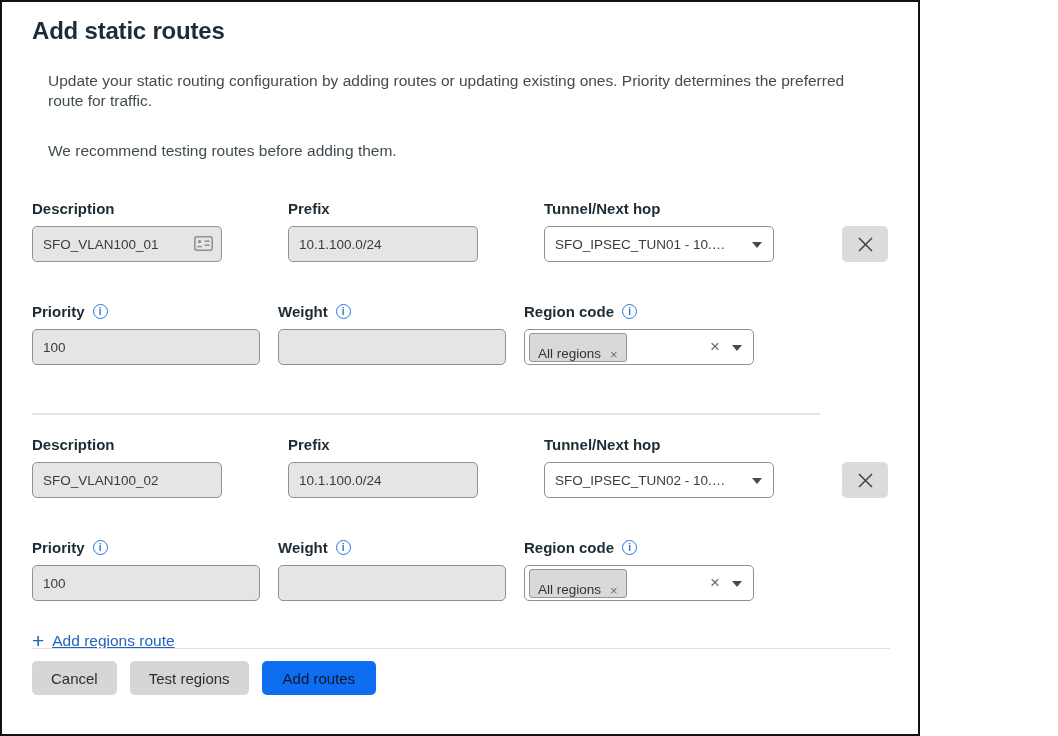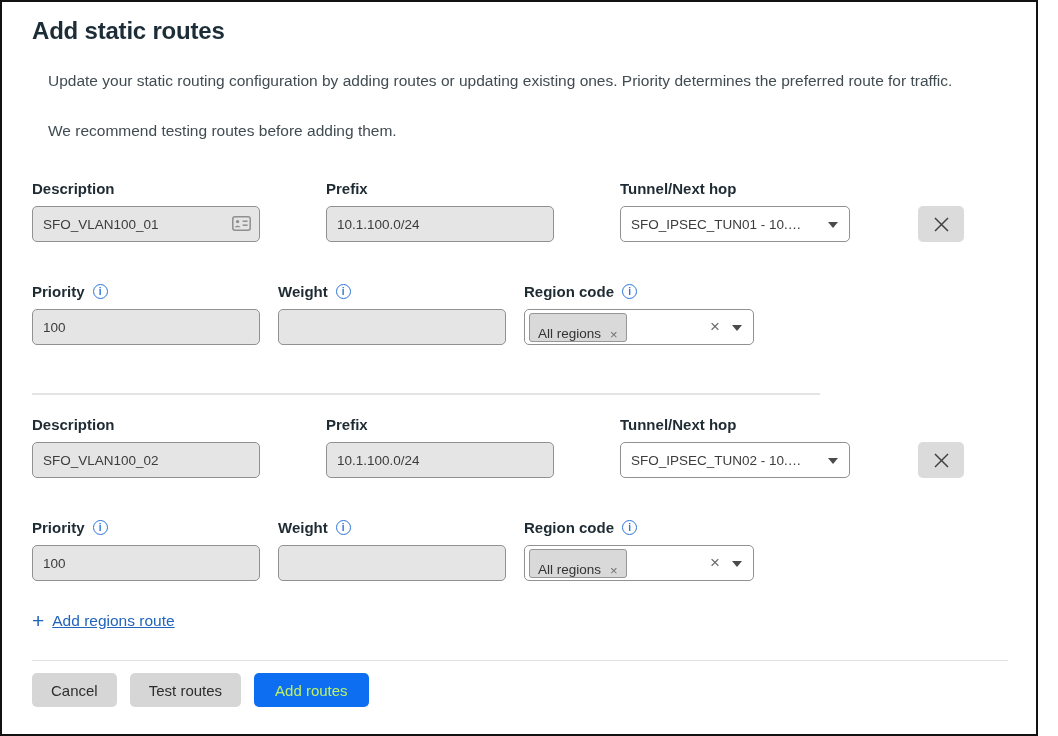--- a/index.html
+++ b/index.html
@@ -1,17 +1,17 @@
 <!DOCTYPE html>
 <html><head>
 <meta charset="utf-8">
 <style>
   html,body{margin:0;padding:0;background:#fff;}
   .window{
-    width:1038px;height:736px;box-sizing:border-box;
+    width:920px;height:736px;box-sizing:border-box;
     border:2px solid #121212;background:#fff;position:relative;
     font-family:"Liberation Sans", sans-serif;overflow:hidden;
   }
   .content{padding:14px 30px 0 30px;}
   .page-title{
     margin:0;font-size:24px;font-weight:700;color:#1d2d38;
     letter-spacing:-0.2px;line-height:30px;
   }
   .para{margin:16px;font-size:15.5px;color:#414c52;line-height:20px;}
   .para.desc{margin-top:25px;}
@@ -72,32 +72,32 @@
   .divider{height:2px;background:#e4e4e4;width:788px;margin-top:48px;}
   .row.first.after-divider{margin-top:20px;}
 
   .add-link-row{
     margin-top:30px;display:flex;align-items:center;color:#2164bc;cursor:pointer;
   }
   .plus-glyph{font-size:21px;line-height:20px;font-weight:400;}
   .add-link-text{font-size:15.5px;margin-left:8px;text-decoration:underline;}
 
   .footer{
-    position:absolute;left:0;right:0;bottom:0;height:74px;box-sizing:border-box;
+    position:absolute;left:0;right:0;bottom:12px;height:74px;box-sizing:border-box;
     background:#fff;
   }
   .footer-border{position:absolute;top:0;left:30px;right:28px;height:1px;background:#e2e2e2;}
   .footer-buttons{display:flex;align-items:center;padding:13px 0 0 30px;}
   .btn{
     height:34px;border:none;border-radius:5px;font-size:15px;
     font-family:"Liberation Sans", sans-serif;cursor:pointer;display:inline-flex;
     align-items:center;justify-content:center;
   }
   .btn.gray{background:#d6d6d6;color:#2e2e2e;padding:0 19px;margin-right:13px;}
-  .btn.primary{background:#0d6ef2;color:#bef264;padding:0 21px;font-weight:400;}
+  .btn.primary{background:#0d6ef2;color:#0f172a;padding:0 21px;font-weight:400;}
 </style>
 </head>
 <body>
 
 <div class="window">
   <div class="content">
     <h1 class="page-title">Add static routes</h1>
     <p class="para desc">Update your static routing configuration by adding routes or updating existing ones. Priority determines the preferred route for traffic.</p>
     <p class="para note">We recommend testing routes before adding them.</p>
 
@@ -227,17 +227,17 @@
     <div class="add-link-row">
       <span class="plus-glyph">+</span>
       <span class="add-link-text">Add regions route</span>
     </div>
   </div>
 
   <div class="footer">
     <div class="footer-border"></div>
     <div class="footer-buttons">
       <button class="btn gray">Cancel</button>
-      <button class="btn gray">Test routes</button>
+      <button class="btn gray">Test regions</button>
       <button class="btn primary">Add routes</button>
     </div>
   </div>
 </div>
 
 </body></html>

